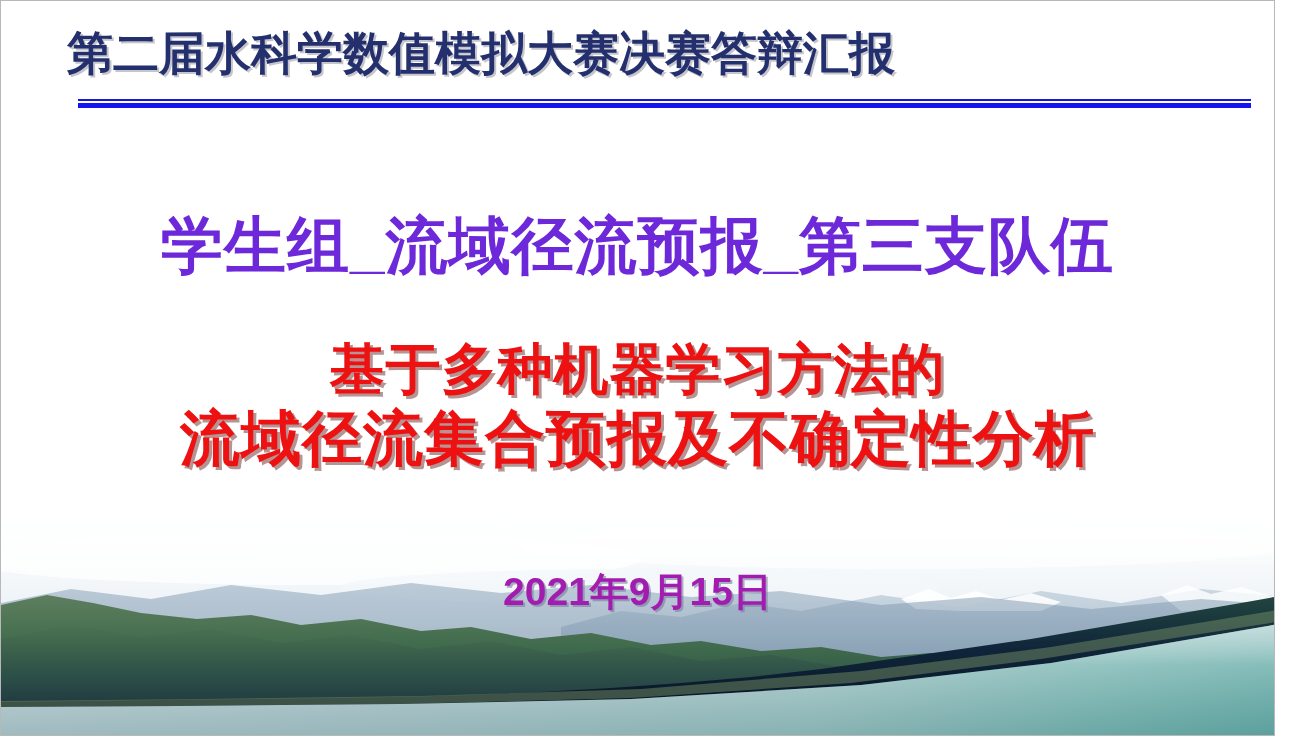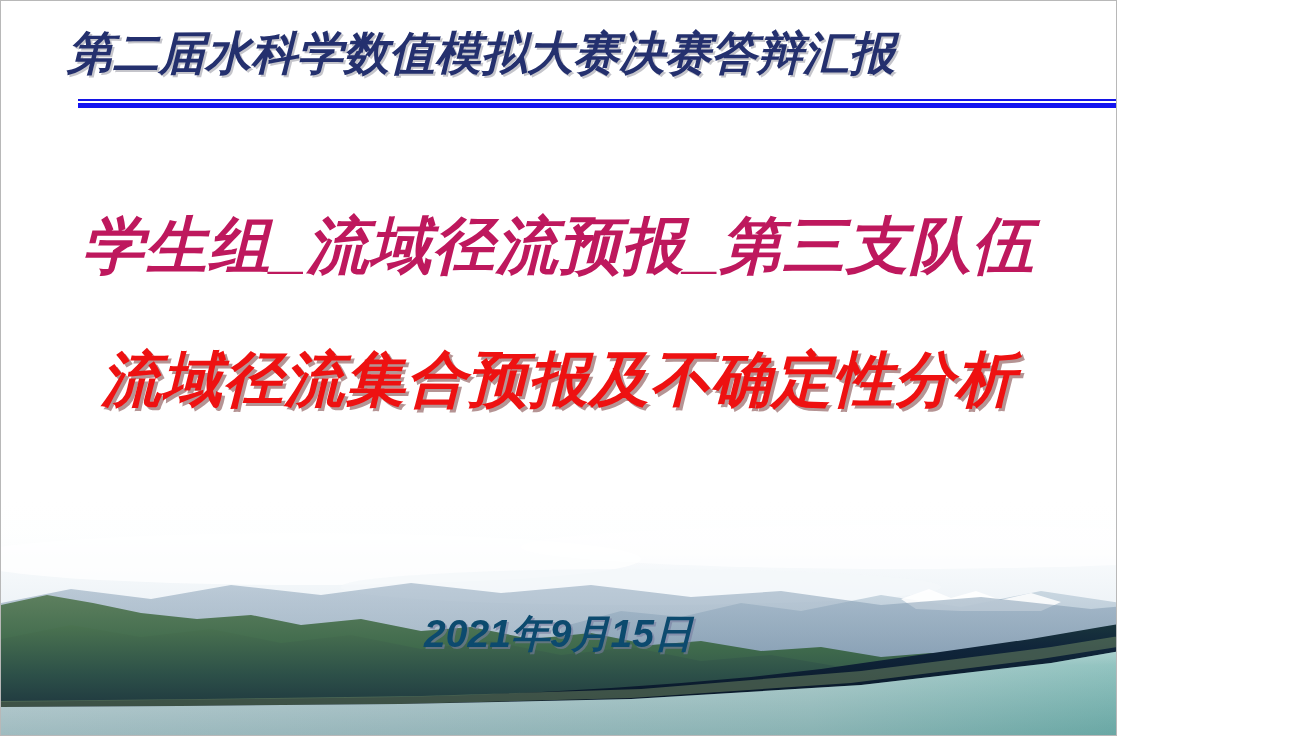--- a/index.html
+++ b/index.html
@@ -9,27 +9,26 @@
   }
   body {
     width: 1309px;
     height: 736px;
     overflow: hidden;
     font-family: "Liberation Sans", sans-serif;
   }
 
   #slide {
     position: relative;
-    width: 1117px;
+    width: 1275px;
     height: 736px;
     background: #ffffff;
     overflow: hidden;
     box-sizing: border-box;
     border: 1px solid #b8b8b8;
-    font-style: italic;
   }
 
   
   #header-title {
     position: absolute;
     left: 66px;
     top: 24px;
     font-size: 46px;
     font-weight: bold;
     letter-spacing: 0px;
@@ -77,21 +76,21 @@
 
   
   #team-line {
     position: absolute;
     left: 0;
     right: 0;
     top: 209px;
     text-align: center;
     font-size: 62px;
     font-weight: bold;
-    color: #be185d;
+    color: #6d28d9;
     letter-spacing: 1px;
     white-space: nowrap;
     line-height: 1.15;
   }
 
   #main-title {
     position: absolute;
     left: 0;
     right: 0;
     top: 339px;
@@ -114,25 +113,24 @@
   }
 
   #date-line {
     position: absolute;
     left: 0;
     right: 0;
     top: 564px;
     text-align: center;
     font-size: 39px;
     font-weight: bold;
-    color: #0c4a6e;
+    color: #a21caf;
     text-shadow: 2px 2px 0 rgba(120,125,160,0.6);
     letter-spacing: 0px;
     white-space: nowrap;
-    margin-top: 42px;
   }
 </style>
 </head>
 <body>
 
 <div id="slide">
 
   <div id="header-title">第二届水科学数值模拟大赛决赛答辩汇报</div>
 
   <div id="header-rule">
@@ -231,18 +229,19 @@
       <path d="M0,208 L180,207 L400,205 L630,200 L860,186 L1050,164 L1307,120
                L1307,236 L0,236 Z" fill="url(#waterShade)"></path>
 
       <rect x="0" y="0" width="1307" height="70" fill="url(#fadeTop)"></rect>
     </svg>
   </div>
 
   <div id="team-line">学生组_流域径流预报_第三支队伍</div>
 
   <div id="main-title">
+    <span class="title-l1">基于多种机器学习方法的</span>
     <span class="title-l2">流域径流集合预报及不确定性分析</span>
   </div>
 
   <div id="date-line">2021年9月15日</div>
 
 </div>
 
 </body></html>

